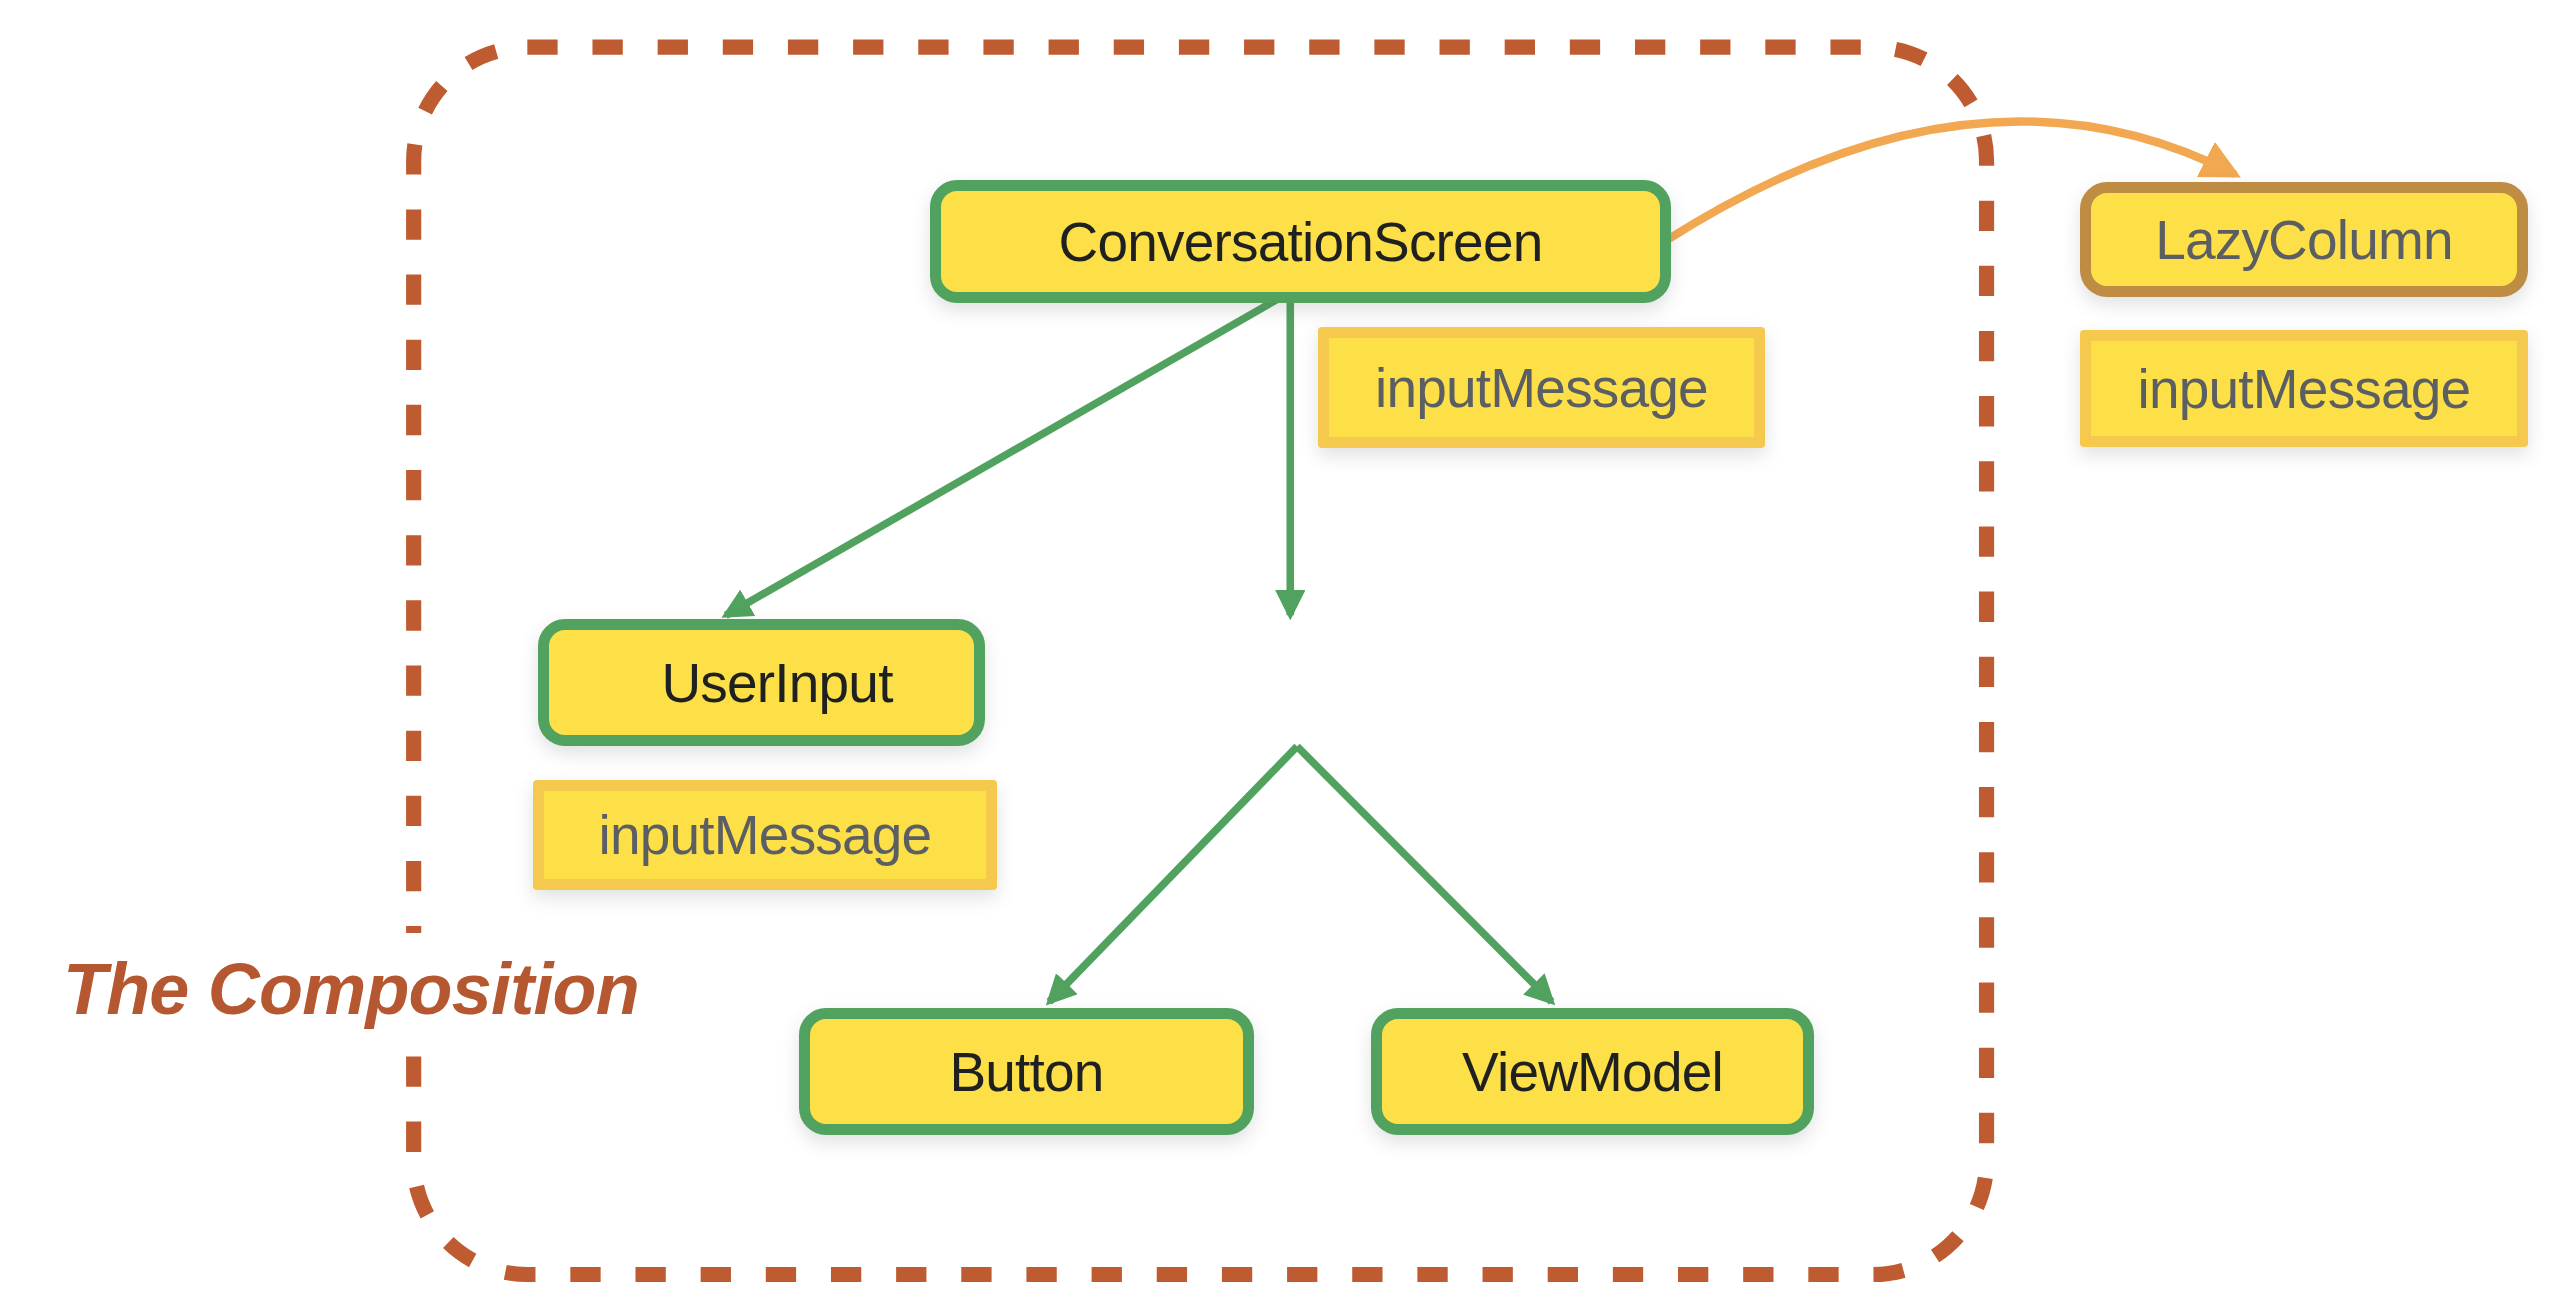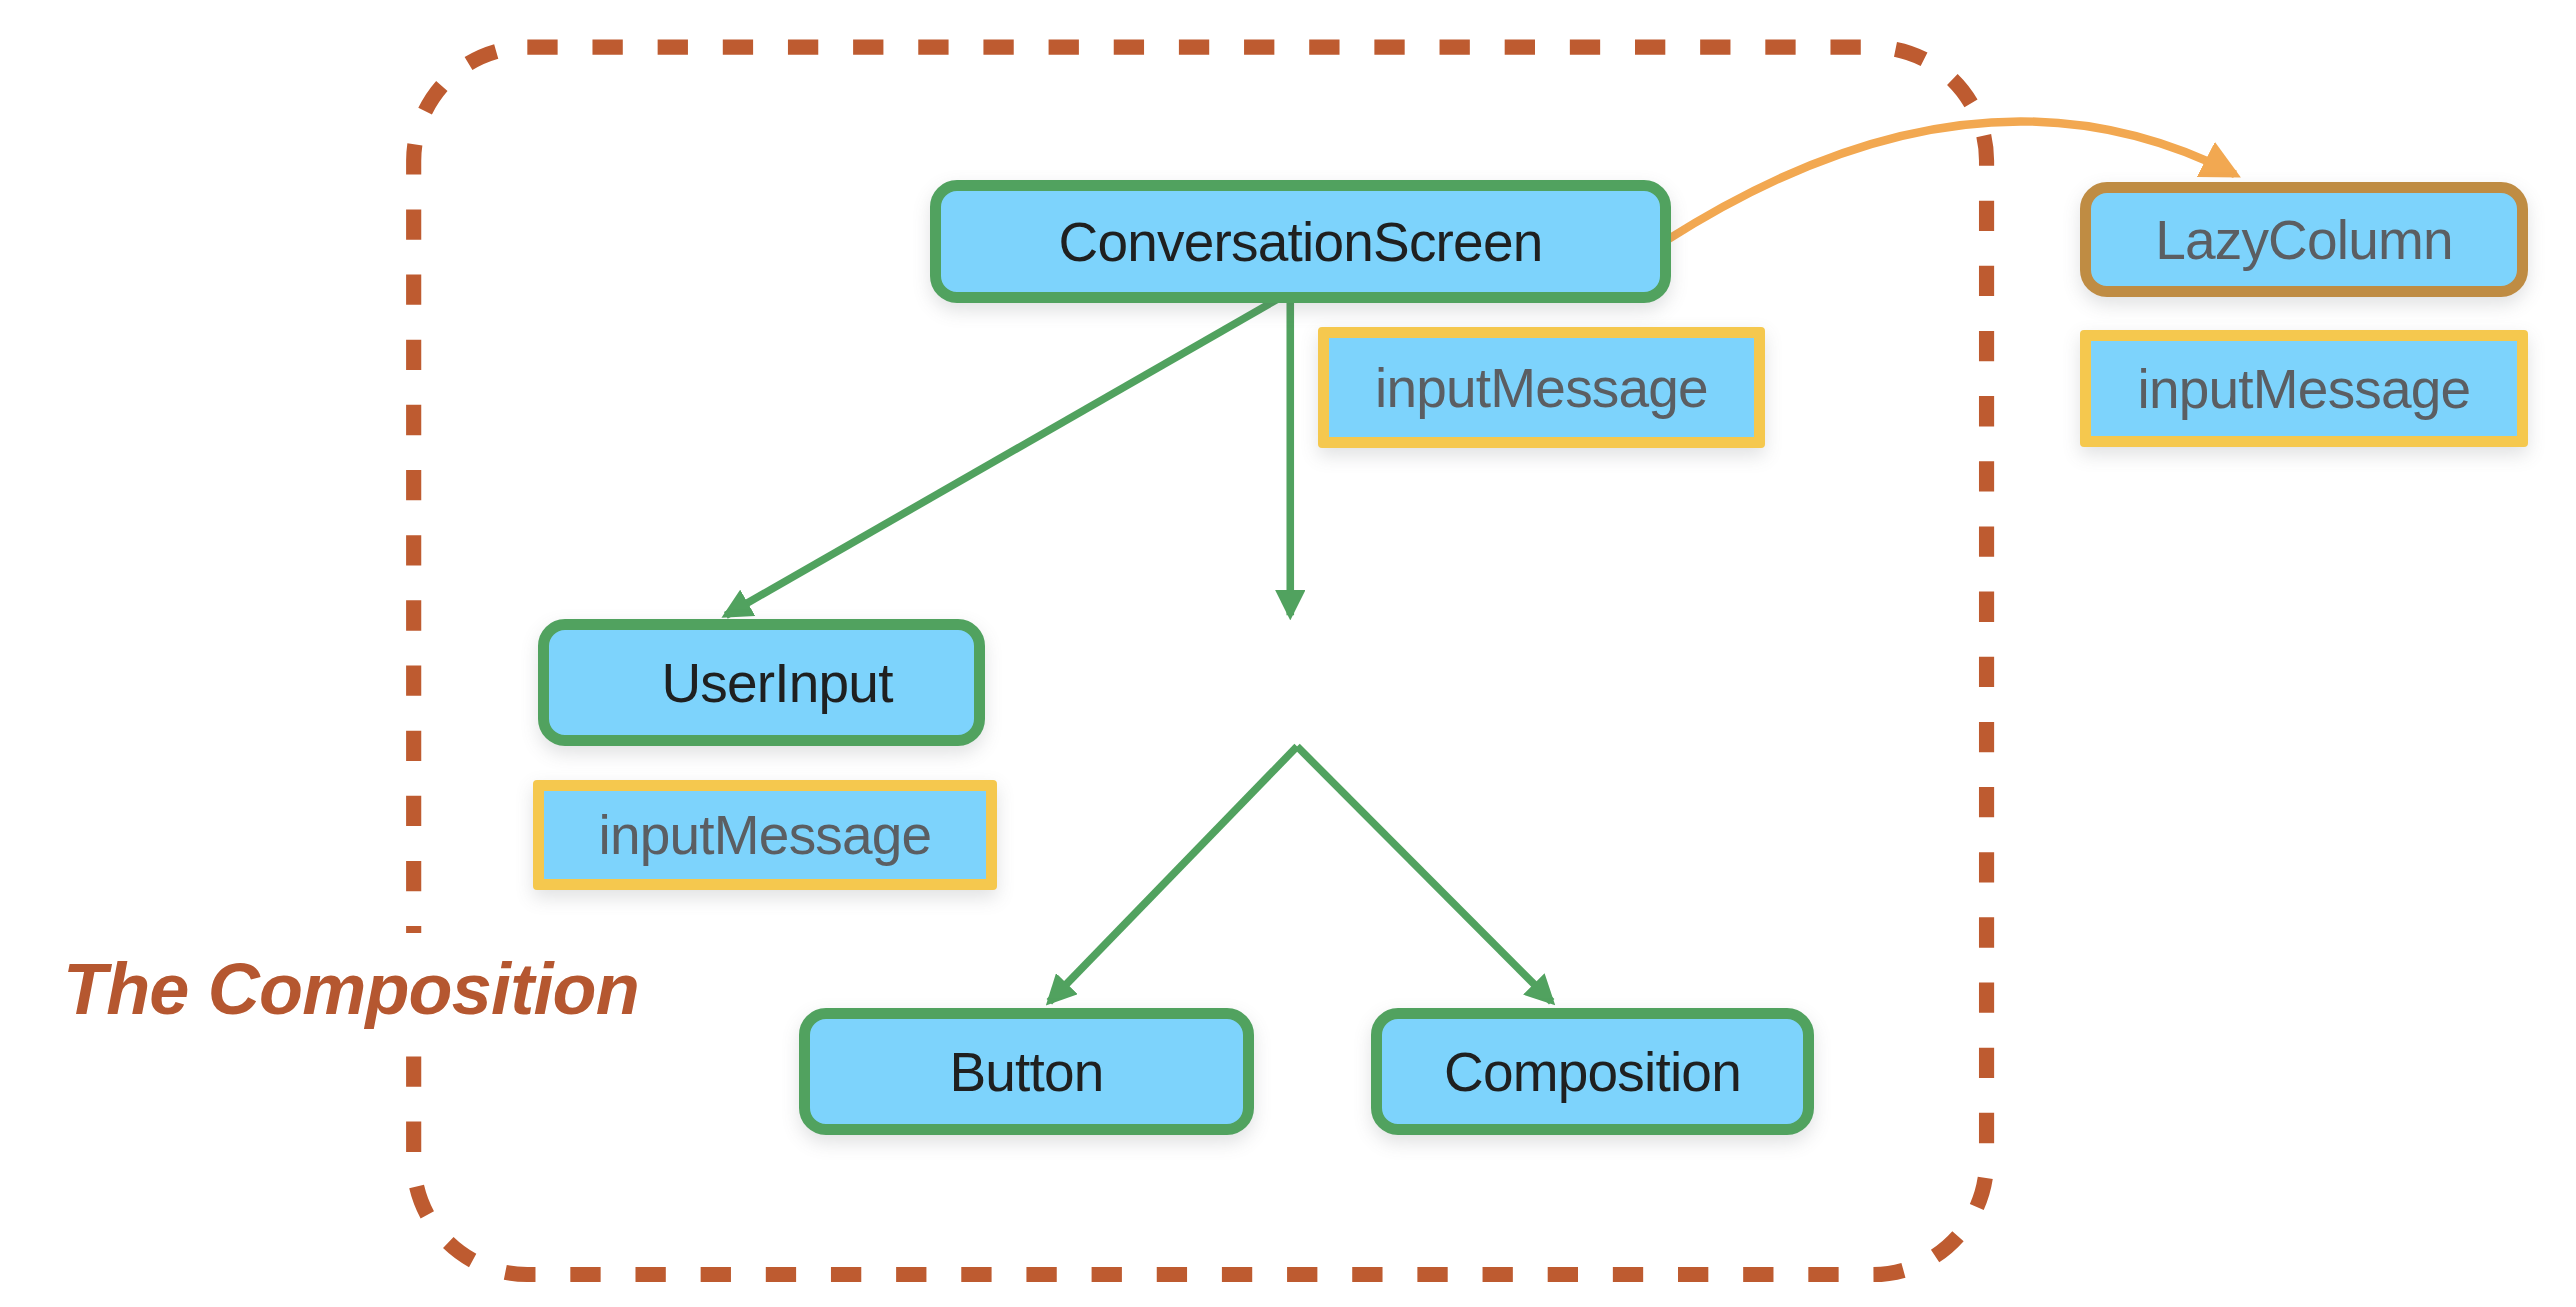--- a/index.html
+++ b/index.html
@@ -16,21 +16,21 @@
     stroke:var(--rust);
     stroke-width:20;
     stroke-dasharray:40 46;
   }
   .edge-green{stroke:var(--green);stroke-width:10;fill:none;}
   .edge-orange{stroke:var(--orange);stroke-width:11;fill:none;}
   .head-green{fill:var(--green);}
   .head-orange{fill:var(--orange);}
   .node{
     position:absolute;
-    background:#7dd3fc;
+    background:#fde047;
     border-radius:27px;
     display:flex;align-items:center;justify-content:center;
     box-shadow:0 7.6px 18px rgba(90,95,100,0.18);
     z-index:2;
     box-sizing:border-box;
   }
   .node .label{
     font-size:55px;
     color:var(--ink);
     letter-spacing:-0.8px;
@@ -104,21 +104,21 @@
   <div class="node state" id="node-ui-state">
     <span class="label">inputMessage</span>
   </div>
 
 
   <div class="node composable" id="node-button">
     <span class="label">Button</span>
   </div>
 
   <div class="node composable" id="node-lazy-column">
-    <span class="label">Composition</span>
+    <span class="label">ViewModel</span>
   </div>
 
   <div class="node vm" id="node-view-model">
     <span class="label">LazyColumn</span>
   </div>
 
   <div class="node state" id="node-vm-state">
     <span class="label">inputMessage</span>
   </div>
 

